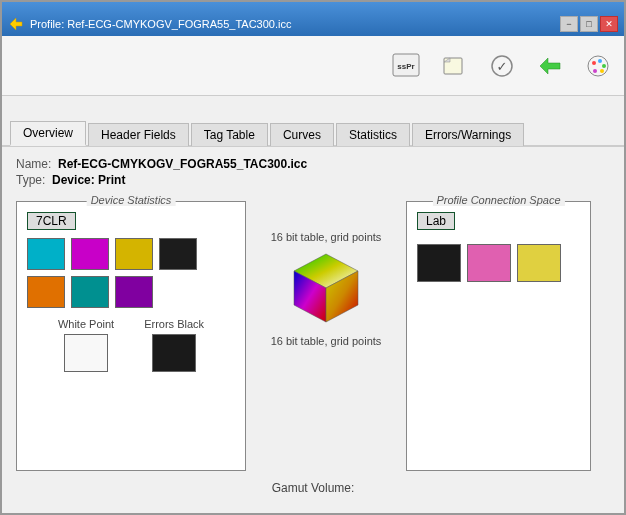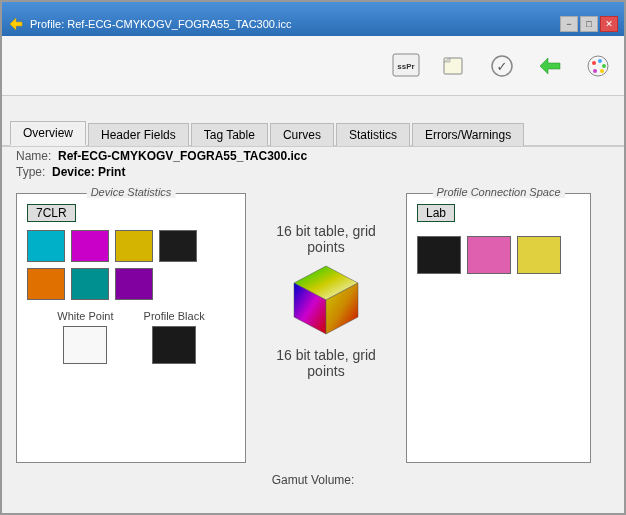--- a/index.html
+++ b/index.html
@@ -123,21 +123,21 @@
     .tab.active {
       background: #f5f5f5;
       border-bottom: 2px solid #f5f5f5;
       font-weight: normal;
       background: #f0f0f0;
       border-bottom-color: #f0f0f0;
     }
 
     .content {
       flex: 1;
-      padding: 2px 14px;
+      padding: 10px 14px;
       overflow: hidden;
     }
     .meta-info {
       margin-bottom: 14px;
     }
     .meta-row {
       margin-bottom: 2px;
       font-size: 12px;
     }
     .meta-label { color: #555; }
@@ -218,23 +218,23 @@
 
     .cube-panel {
       display: flex;
       flex-direction: column;
       align-items: center;
       gap: 6px;
       padding-top: 30px;
       width: 140px;
     }
     .cube-label {
-      font-size: 14px;
+      font-size: 11px;
       color: #444;
-      text-align: center;
+      text-align: left;
     }
 
     
     .cube-container {
       width: 80px;
       height: 80px;
     }
 
     .pcs-panel {
       border: 1px solid #888;
@@ -364,21 +364,21 @@
             <div class="swatch" style="background:#009090;"></div>
             <div class="swatch" style="background:#8000a0;"></div>
           </div>
         </div>
         <div class="white-point-row">
           <div class="wp-item">
             <span class="wp-label">White Point</span>
             <div class="wp-swatch" style="background:#f8f8f8;"></div>
           </div>
           <div class="wp-item">
-            <span class="wp-label">Profile Black</span>
+            <span class="wp-label">Errors Black</span>
             <div class="wp-swatch" style="background:#1a1a1a;"></div>
           </div>
         </div>
       </div>
 
       <div class="cube-panel">
         <span class="cube-label">16 bit table,  grid points</span>
         <div class="cube-container">
           <svg width="80" height="80" viewBox="0 0 80 80">
             <defs>

